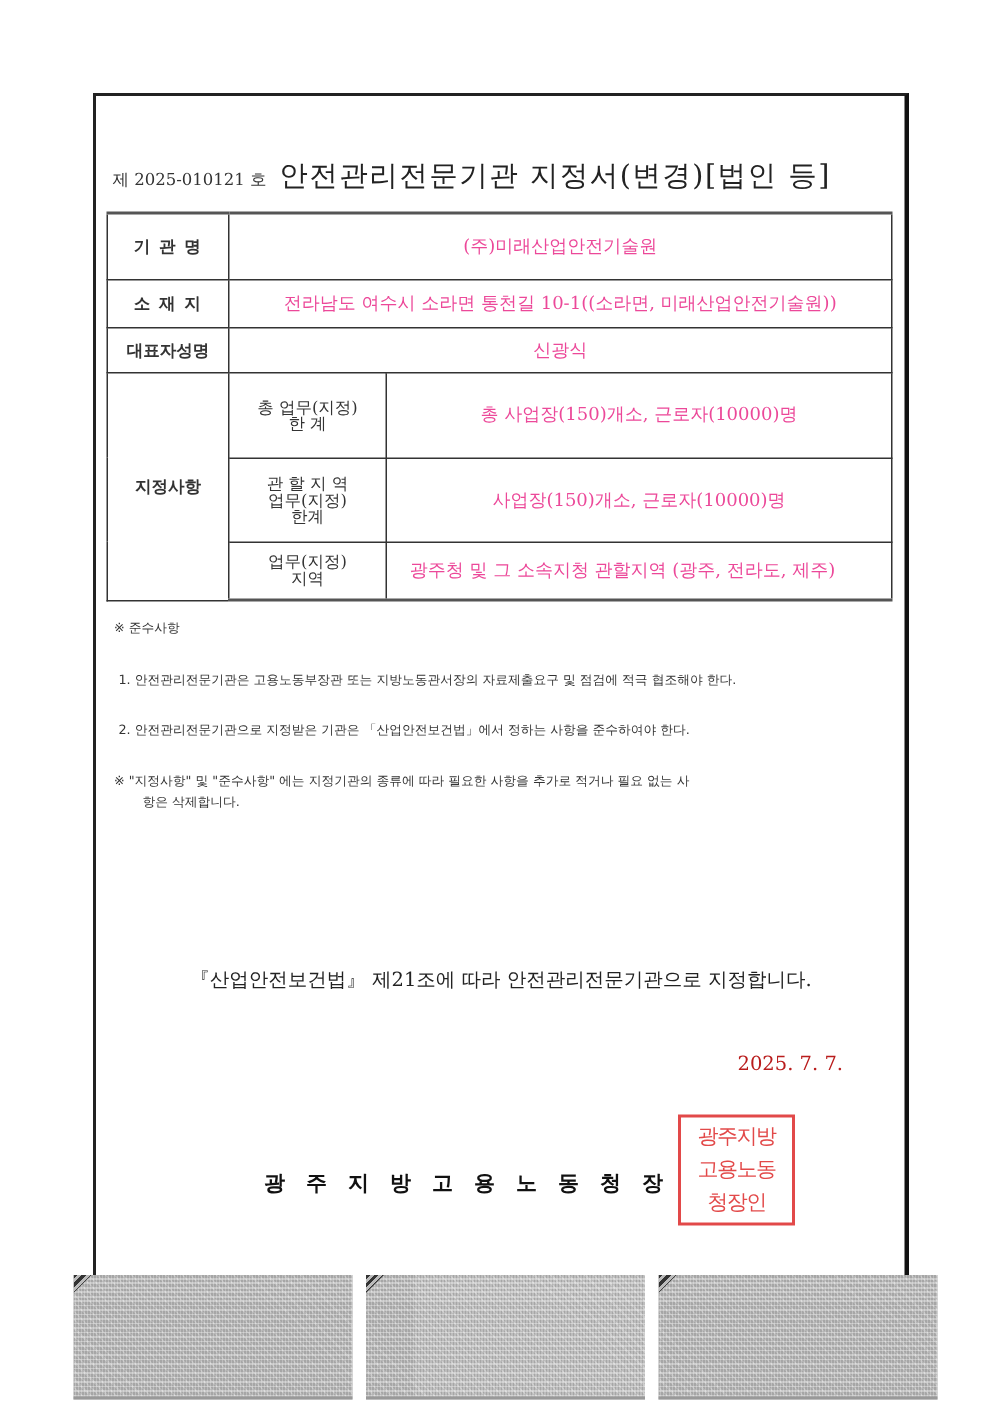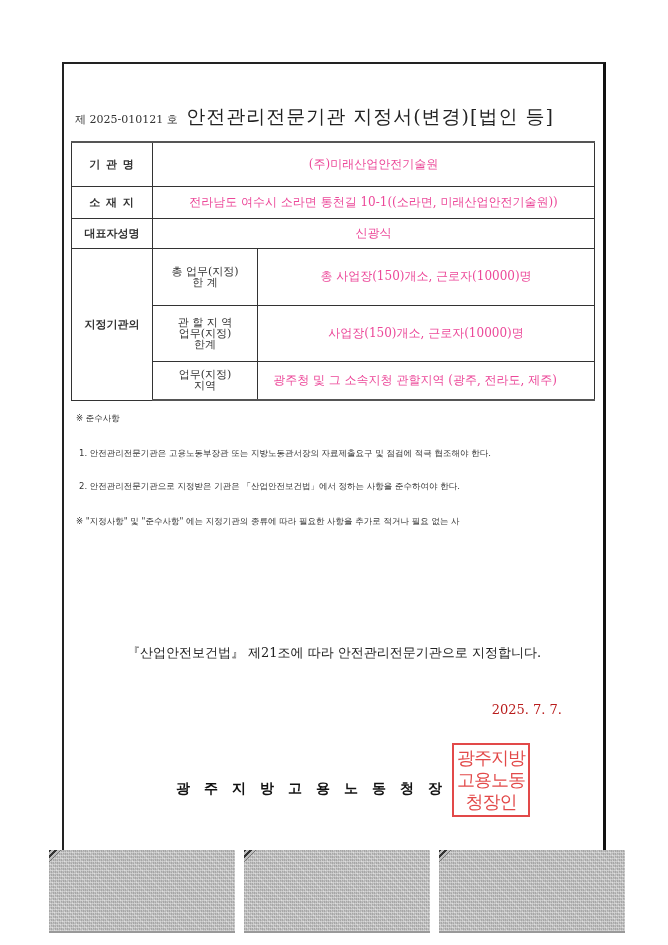--- a/index.html
+++ b/index.html
@@ -31,21 +31,21 @@
 
   .statement { position: absolute; left: 62px; width: 544px; top: 644px; text-align: center;
                font-size: 13px; color: #222; }
   .date { position: absolute; right: 106px; top: 702px; font-size: 13px; color: #b91c1c; }
 
   .issuer { position: absolute; left: 176px; top: 780px; font-size: 14px; font-weight: bold;
             letter-spacing: 14px; font-family: Liberation Mono, monospace; color: #111; white-space: nowrap; }
 
   .stamp { position: absolute; left: 452px; top: 743px; width: 78px; height: 74px;
            border: 2px solid #e03a3a; box-sizing: border-box; color: #e03a3a;
-           font-family: "DejaVu Sans", sans-serif; font-size: 18px; line-height: 22px;
+           font-family: "DejaVu Sans", sans-serif; font-size: 14px; line-height: 22px;
            text-align: center; padding-top: 2px; opacity: 0.92; }
   .stamp div { letter-spacing: -1px; }
 
   .blur-block { position: absolute; top: 850px; height: 81px; width: 186px;
                 background-color: #bdbdbd;
                 background-image:
                   repeating-linear-gradient(0deg, rgba(255,255,255,0.35) 0 1px, transparent 1px 3px),
                   repeating-linear-gradient(90deg, rgba(0,0,0,0.12) 0 1px, transparent 1px 2px),
                   repeating-linear-gradient(45deg, rgba(255,255,255,0.25) 0 1px, transparent 1px 4px);
                 border-bottom: 2px solid #999; }
@@ -74,21 +74,21 @@
   </tr>
   <tr style="height:32px">
     <td class="lbl">소 재 지</td>
     <td class="val" colspan="2">전라남도 여수시 소라면 통천길 10-1((소라면, 미래산업안전기술원))</td>
   </tr>
   <tr style="height:30px">
     <td class="lbl" style="letter-spacing:0">대표자성명</td>
     <td class="val" colspan="2">신광식</td>
   </tr>
   <tr style="height:57px">
-    <td class="lbl" rowspan="3" style="letter-spacing:0">지정기관의</td>
+    <td class="lbl" rowspan="3" style="letter-spacing:0">지정사항</td>
     <td class="sublbl">
       <div>총 업무(지정)</div>
       <div>한 계</div>
     </td>
     <td class="val">총 사업장(150)개소, 근로자(10000)명</td>
   </tr>
   <tr style="height:56px">
     <td class="sublbl">
       <div>관 할 지 역</div>
       <div>업무(지정)</div>
@@ -105,20 +105,21 @@
   </tr>
 </tbody>
   </table>
 
 <div class="notes">
   <div class="note-line" style="top:0">※ 준수사항</div>
   <div class="note-line" style="top:35px; left:3px">1. 안전관리전문기관은 고용노동부장관 또는 지방노동관서장의 자료제출요구 및 점검에 적극 협조해야 한다.</div>
   <div class="note-line" style="top:68px; left:3px">2. 안전관리전문기관으로 지정받은 기관은 「산업안전보건법」에서 정하는 사항을 준수하여야 한다.</div>
   <div class="note-wrap" style="top:101px">
     <div>※ "지정사항" 및 "준수사항" 에는 지정기관의 종류에 따라 필요한 사항을 추가로 적거나 필요 없는 사</div>
+    <div class="cont">항은 삭제합니다.</div>
   </div>
 </div>
 
 <div class="statement">『산업안전보건법』 제21조에 따라 안전관리전문기관으로 지정합니다.</div>
 <div class="date">2025. 7. 7.</div>
 
 <div class="issuer">광주지방고용노동청장</div>
 
 <div class="stamp">
   <div>광주지방</div>

